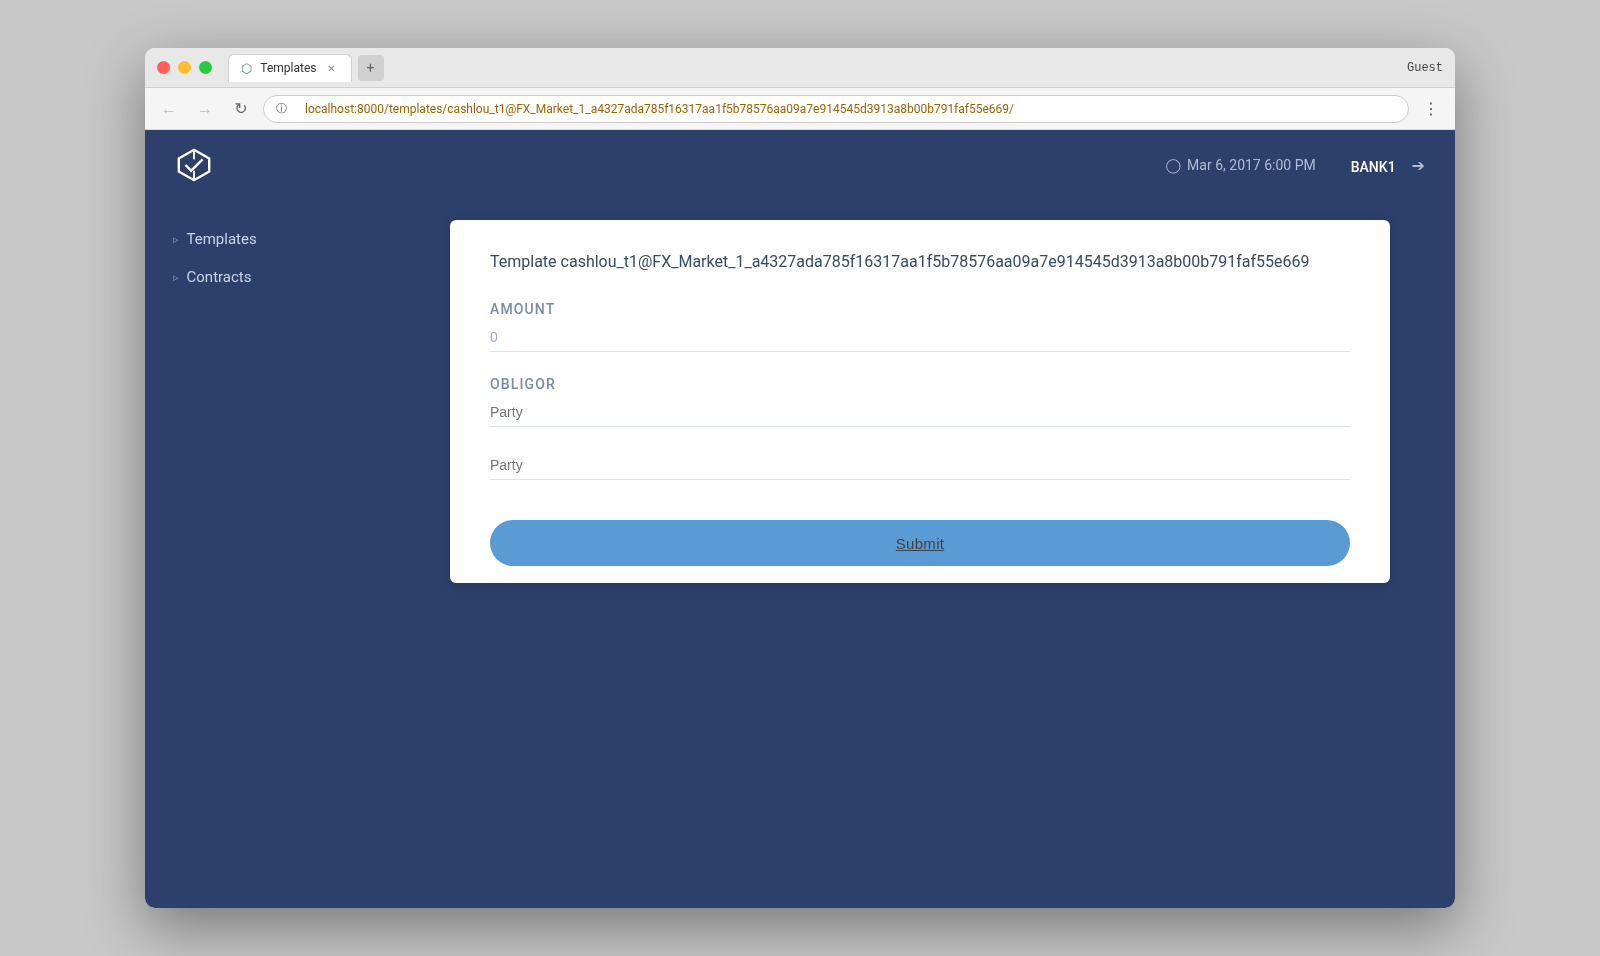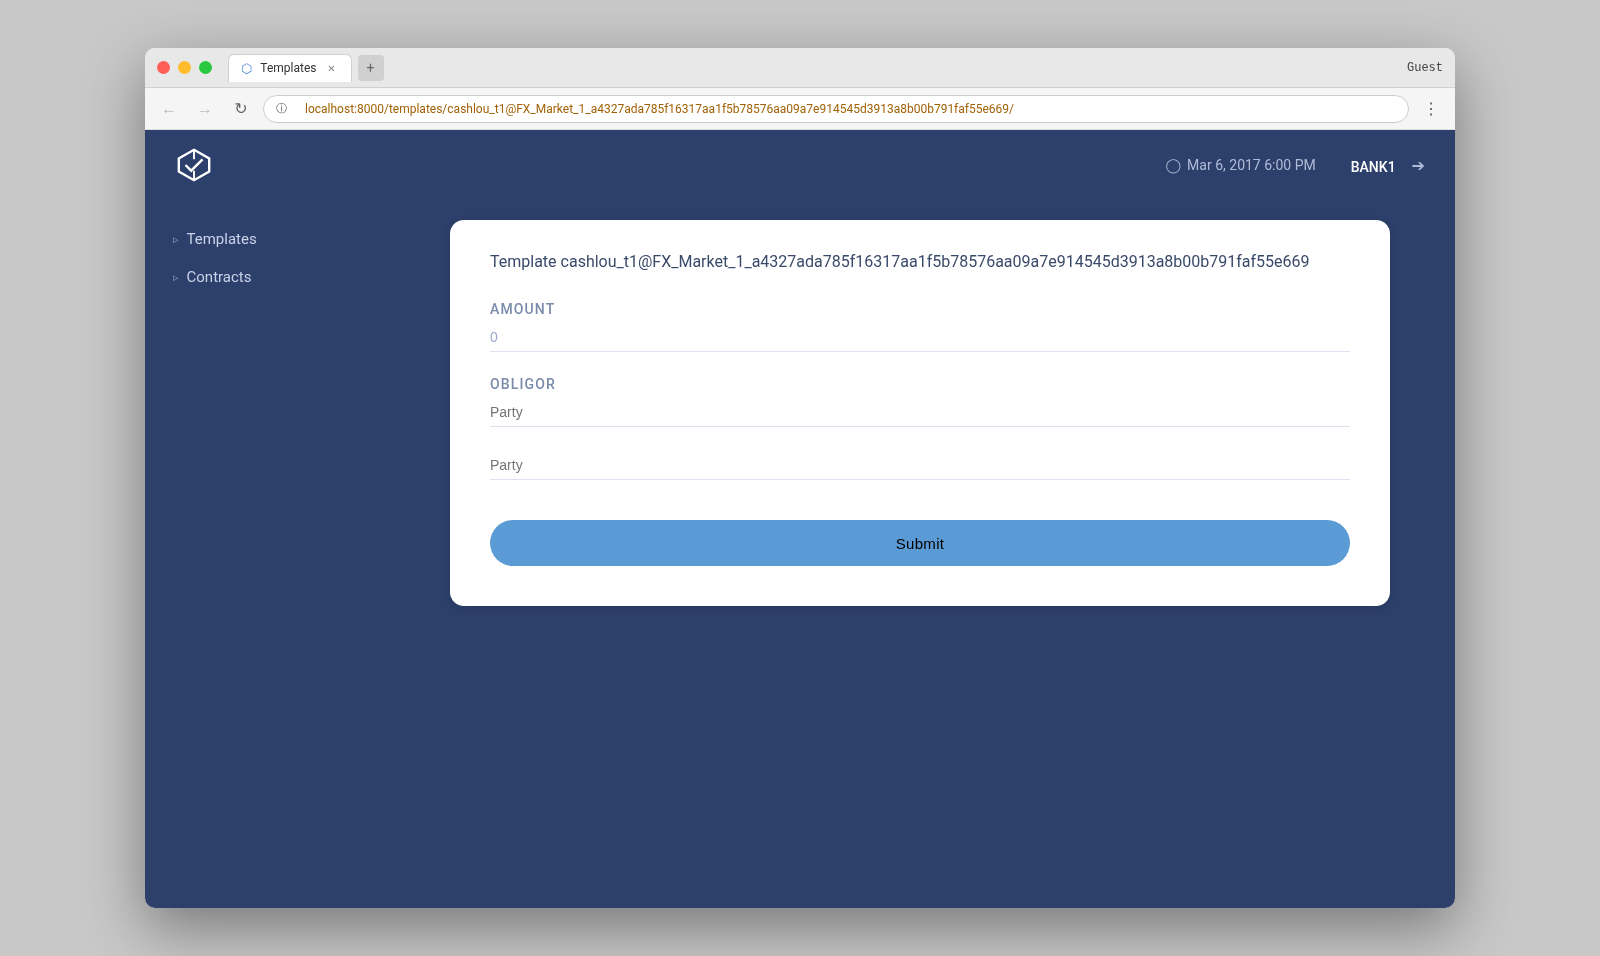--- a/index.html
+++ b/index.html
@@ -262,24 +262,24 @@
       background: #2d3f6b;
       display: flex;
       align-items: flex-start;
       justify-content: center;
       padding: 20px 30px;
       overflow-y: auto;
     }
 
     .form-card {
       background: #fff;
-      border-radius: 14px;
+      border-radius: 6px;
       width: 100%;
       max-width: 940px;
-      padding: 32px 40px 40px;
+      padding: 32px 40px 17px;
       box-shadow: 0 2px 10px rgba(0,0,0,0.15);
     }
 
     .form-title {
       font-size: 16px;
       color: #3a4a6a;
       font-weight: 400;
       margin-bottom: 30px;
       word-break: break-all;
     }
@@ -305,27 +305,28 @@
       font-size: 14px;
       color: #9aaac8;
       outline: none;
       background: transparent;
     }
 
     .submit-btn {
       width: 100%;
       height: 46px;
       background: #5b9bd5;
-      color: #000000;
+      color: #404040;
       border: none;
       border-radius: 23px;
       font-size: 15px;
       cursor: pointer;
       margin-top: 16px;
       letter-spacing: 0.02em;
+      text-decoration: underline;
     }
   </style>
 </head>
 <body>
 
 <div class="window">
 
   <div class="titlebar">
     <div class="titlebar-buttons">
       <button class="tb-btn tb-close"></button>

